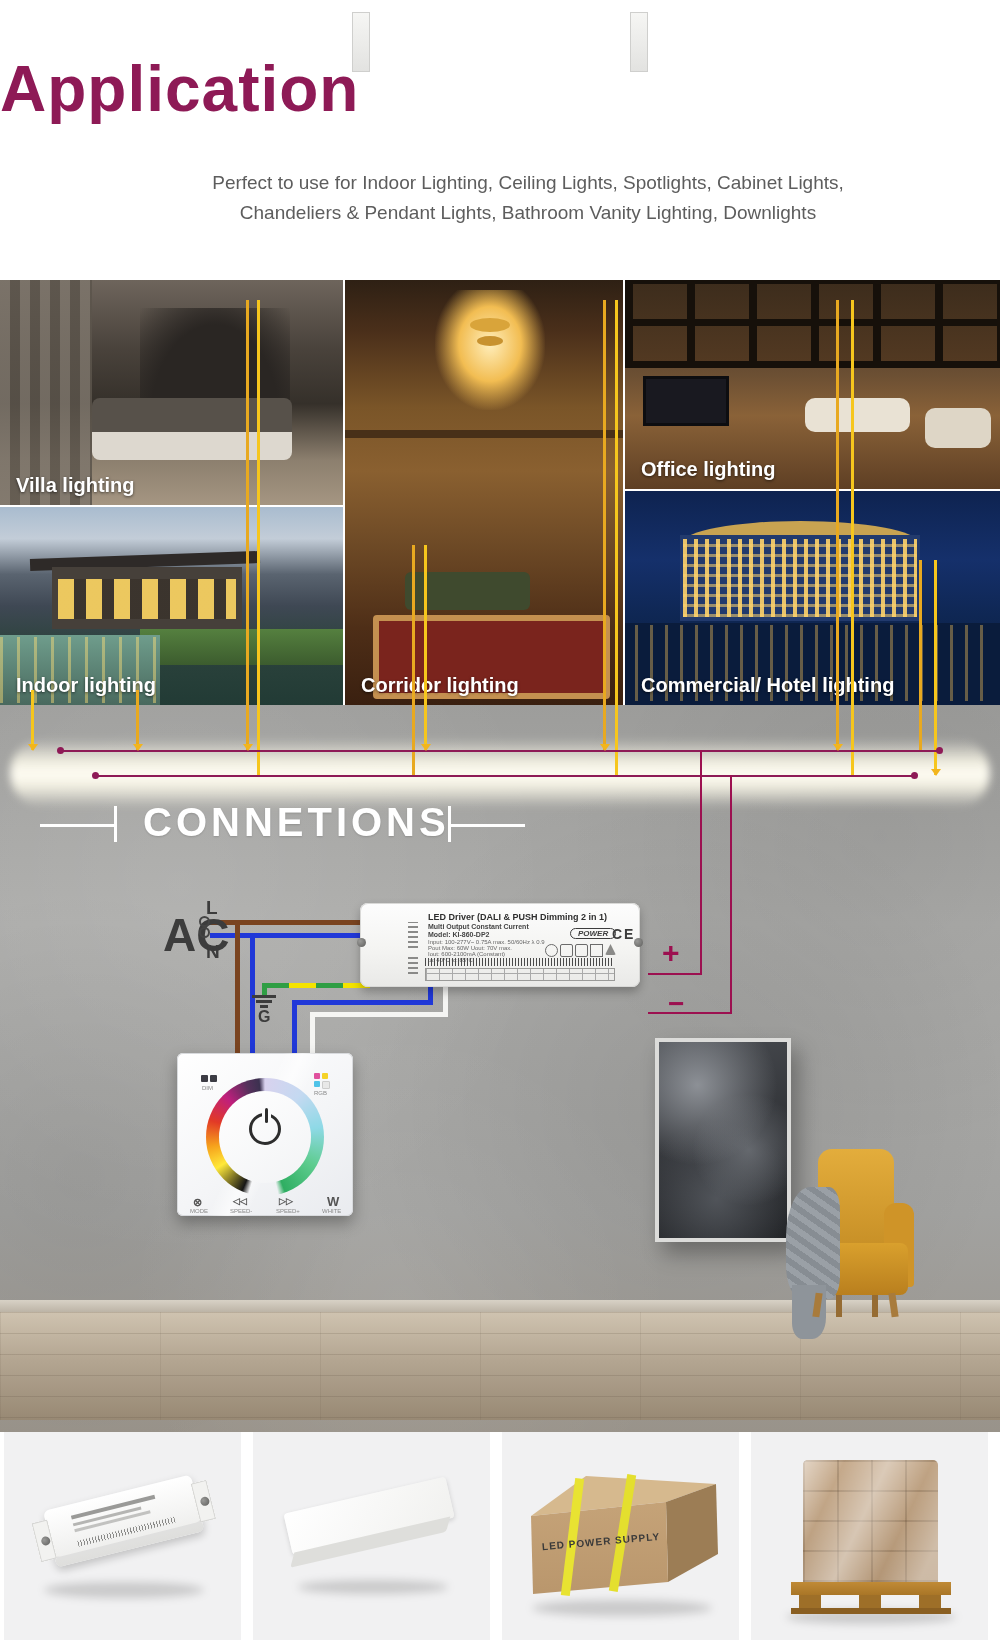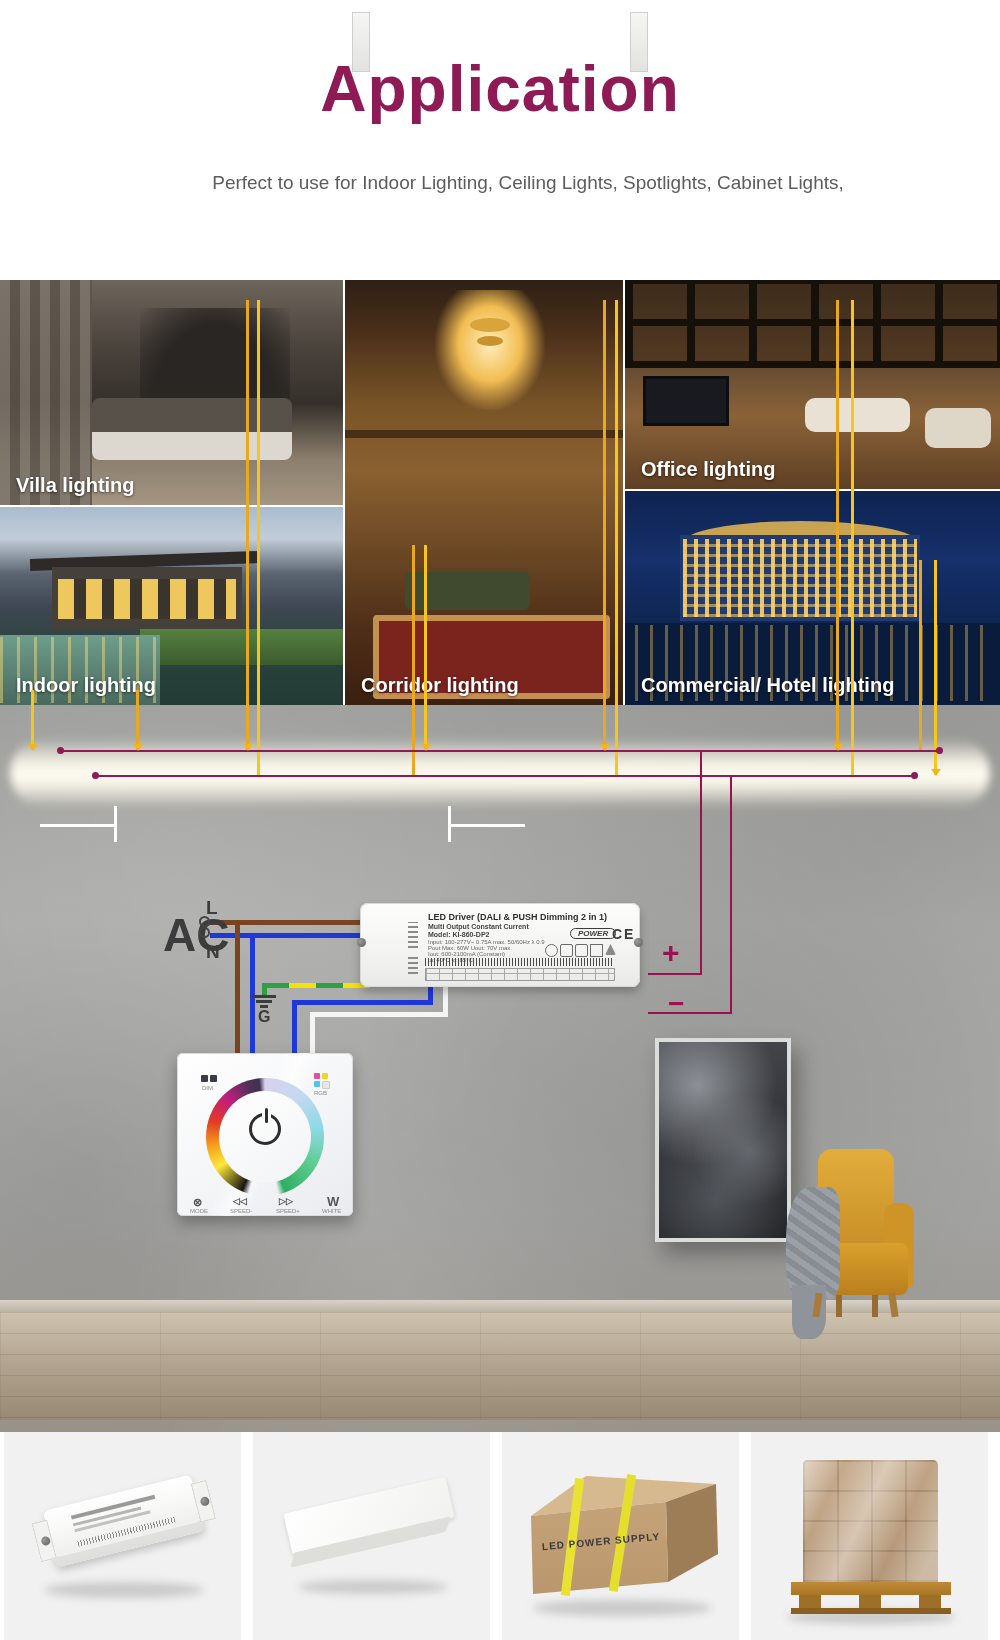--- a/index.html
+++ b/index.html
@@ -1,21 +1,21 @@
 <!DOCTYPE html>
 <html><head>
 <meta charset="utf-8">
 <style>
   html,body{margin:0;padding:0;background:#fff;}
   .page{position:relative;width:1000px;height:1640px;background:#fff;overflow:hidden;
         font-family:"Liberation Sans", sans-serif;}
   .abs{position:absolute;}
 
   
-  .title{position:absolute;left:0;top:52px;width:1000px;text-align:center;
+  .title{position:absolute;left:0;top:52px;width:1000px;
          font-size:64px;font-weight:bold;color:#8e1a56;letter-spacing:1px;}
   .subtitle{position:absolute;left:0;top:168px;width:1000px;text-align:center;
             font-size:19px;color:#5d5d5d;line-height:30px;margin-left:28px;}
 
   
   .photo{position:absolute;overflow:hidden;}
   .photo-label{position:absolute;left:16px;bottom:8px;color:#fff;font-size:20px;
                font-weight:bold;text-shadow:0 1px 3px rgba(0,0,0,.6);z-index:4;}
   .ph-part{position:absolute;}
 
@@ -129,20 +129,21 @@
   .tshadow{position:absolute;border-radius:50%;background:rgba(0,0,0,.16);filter:blur(4px);}
 </style>
 </head>
 <body>
 
 <div class="page">
 
   <div class="title">Application</div>
   <div class="subtitle">
     <span>Perfect to use for Indoor Lighting, Ceiling Lights, Spotlights, Cabinet Lights,</span><br>
+    <span>Chandeliers &amp; Pendant Lights, Bathroom Vanity Lighting, Downlights</span>
   </div>
 
   <div class="photo ph-home">
     <div class="ph-part" style="left:0;top:0;width:92px;height:225px;background:repeating-linear-gradient(90deg,#7d756b 0 10px,#5b544b 10px 20px);opacity:.85;"></div>
     <div class="ph-part" style="left:140px;top:28px;width:150px;height:110px;background:radial-gradient(ellipse at 50% 100%,#2a2623 60%,rgba(42,38,35,0) 100%);"></div>
     <div class="ph-part" style="left:92px;top:118px;width:200px;height:62px;background:linear-gradient(180deg,#57514a 0 55%,#ddd8cf 55% 100%);border-radius:8px;"></div>
     <div class="photo-label">Villa lighting</div>
   </div>
 
   <div class="photo ph-villa">
@@ -213,20 +214,21 @@
   <div class="dot" style="left:911px;top:772px;"></div>
   <div class="vl" style="left:700px;top:750px;width:2px;height:223px;background:#9c1050;"></div>
   <div class="vl" style="left:730px;top:775px;width:2px;height:237px;background:#9c1050;"></div>
   <div class="hl" style="left:648px;top:973px;width:54px;height:2px;background:#9c1050;"></div>
   <div class="hl" style="left:648px;top:1012px;width:84px;height:2px;background:#9c1050;"></div>
   <div class="pm" style="left:662px;top:936px;font-size:30px;">+</div>
   <div class="pm" style="left:668px;top:988px;font-size:28px;">−</div>
 
   <div class="conn-line" style="left:40px;top:824px;width:74px;height:3px;"></div>
   <div class="conn-line" style="left:114px;top:806px;width:3px;height:36px;"></div>
+  <div class="conn-head">CONNETIONS</div>
   <div class="conn-line" style="left:448px;top:806px;width:3px;height:36px;"></div>
   <div class="conn-line" style="left:451px;top:824px;width:74px;height:3px;"></div>
 
   <div class="ac-label">AC</div>
   <div class="ln-label" style="left:206px;top:897px;">L</div>
   <div class="ln-label" style="left:206px;top:941px;">N</div>
   <div class="term" style="left:199px;top:916px;"></div>
   <div class="term" style="left:199px;top:927px;"></div>
 
   <div class="wire" style="left:210px;top:920px;width:160px;height:5px;background:#7a4420;"></div>

